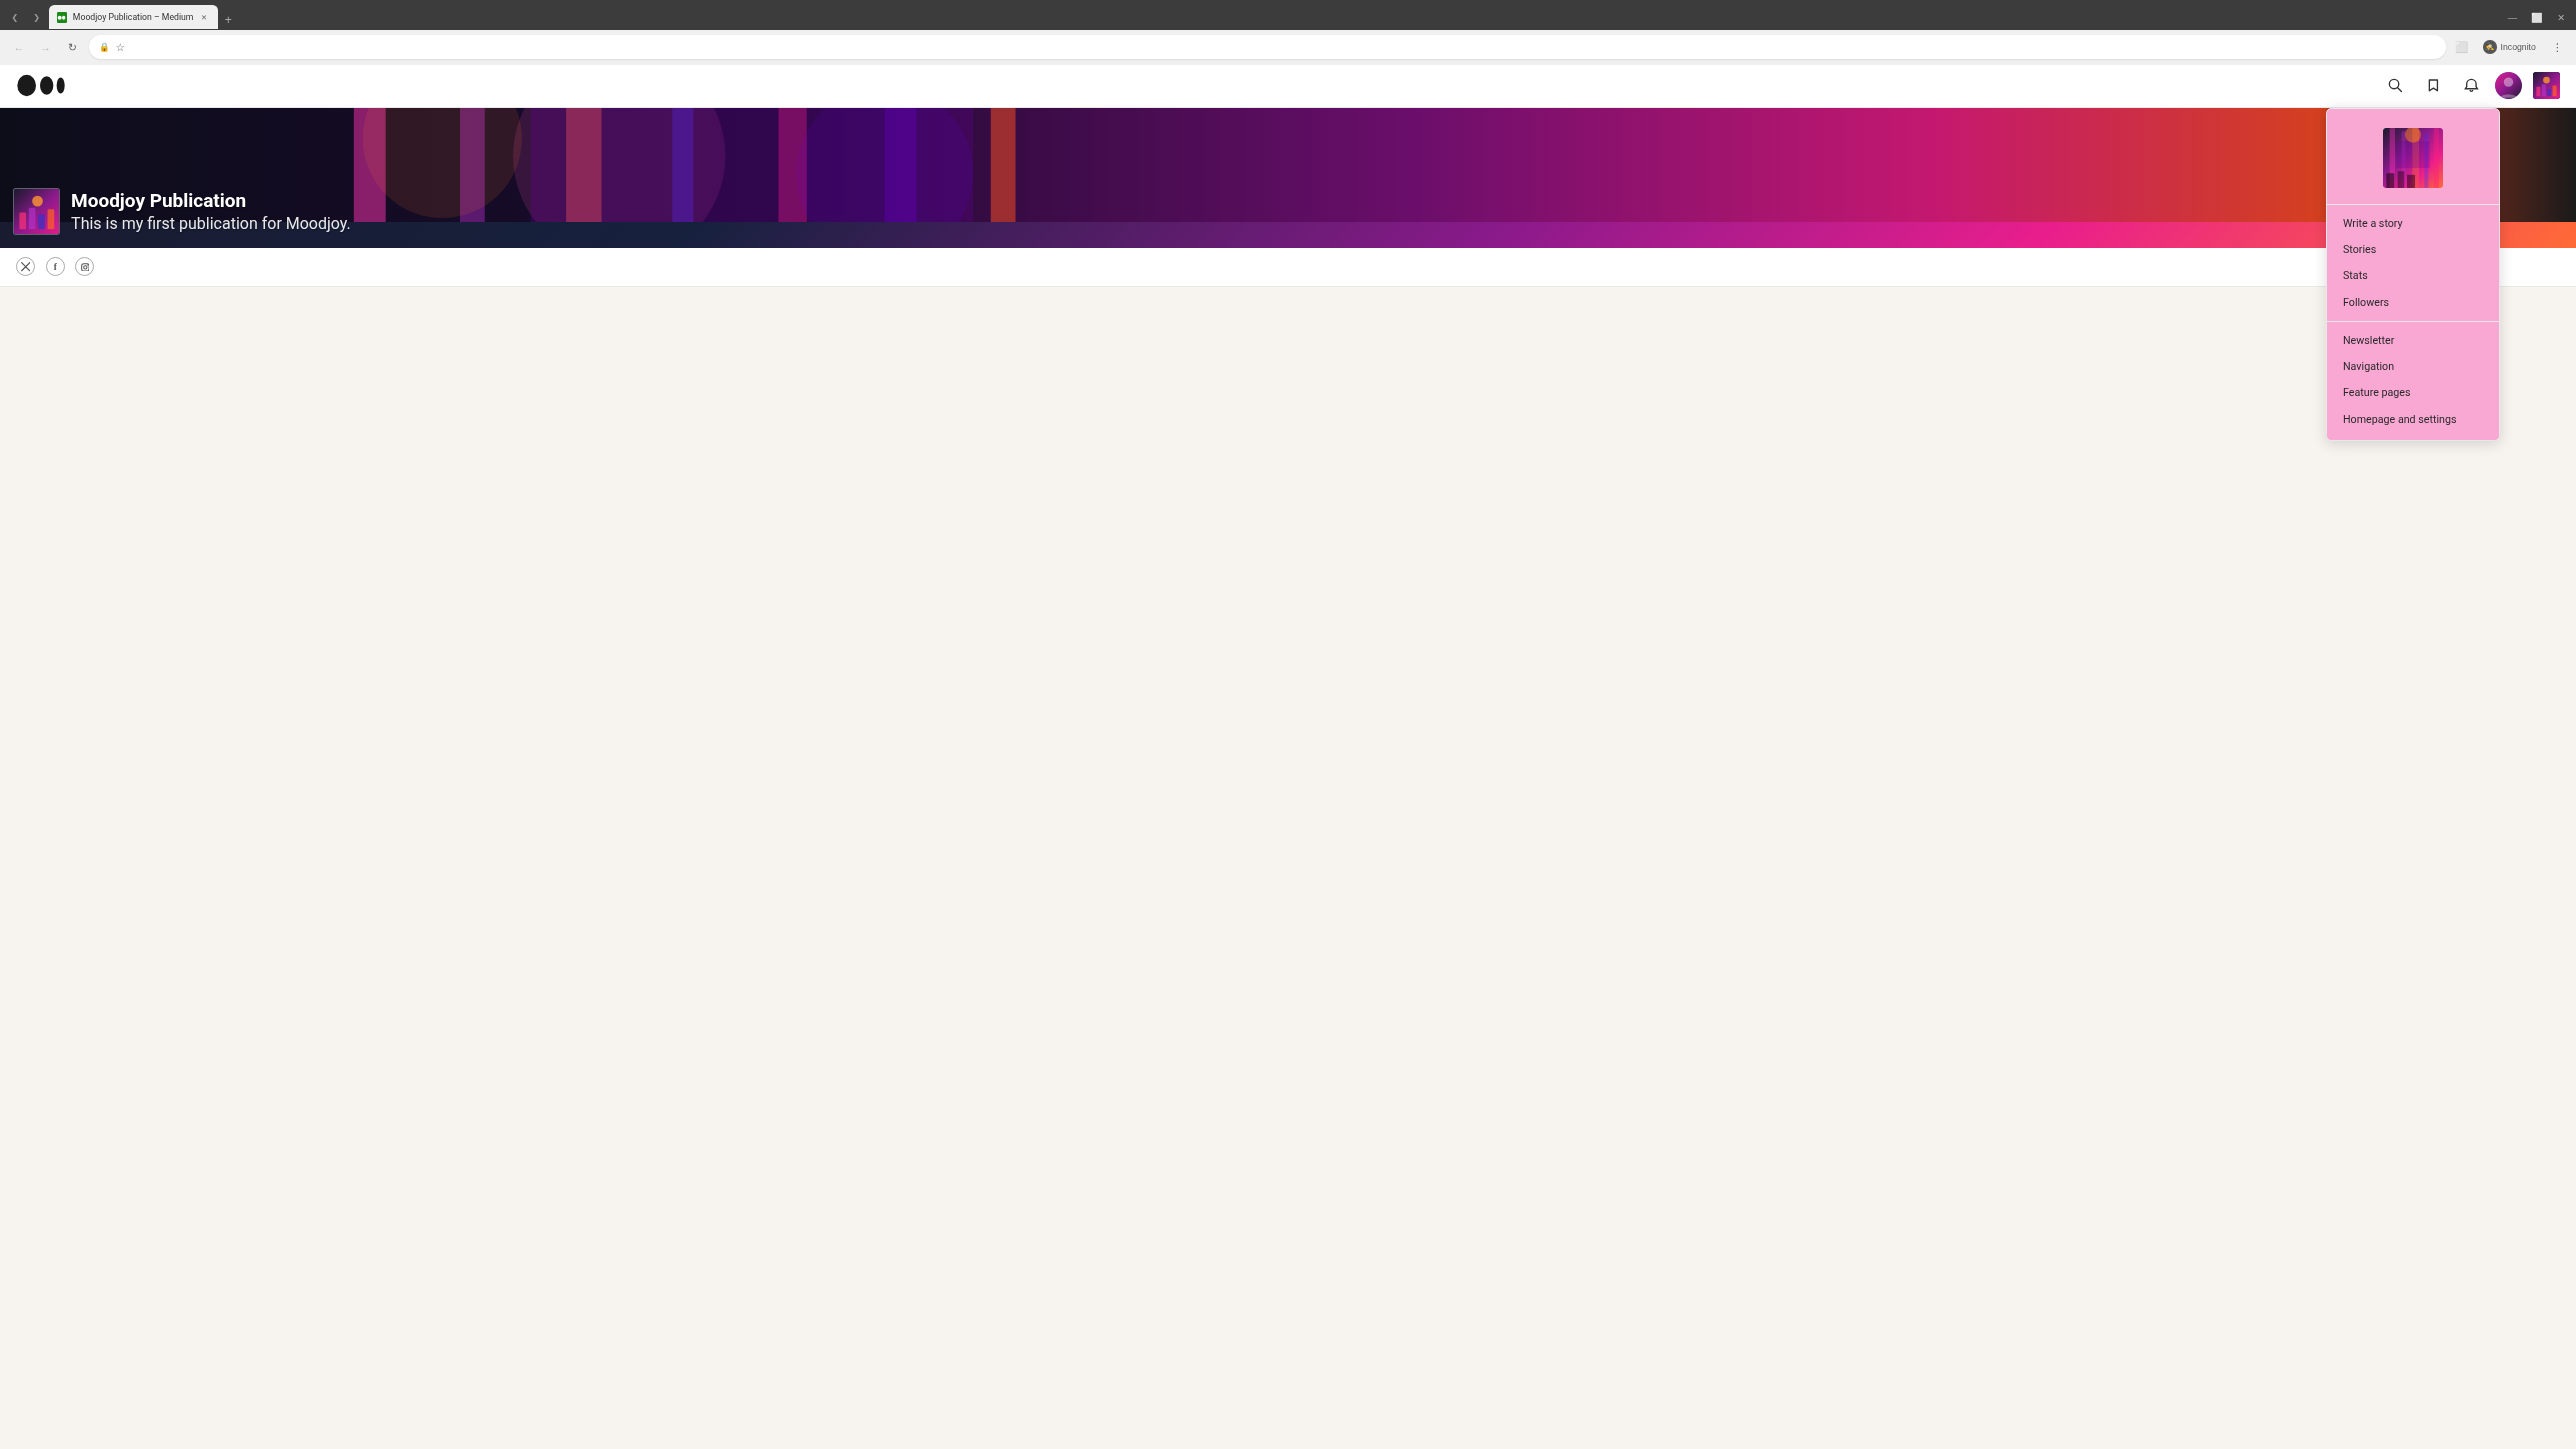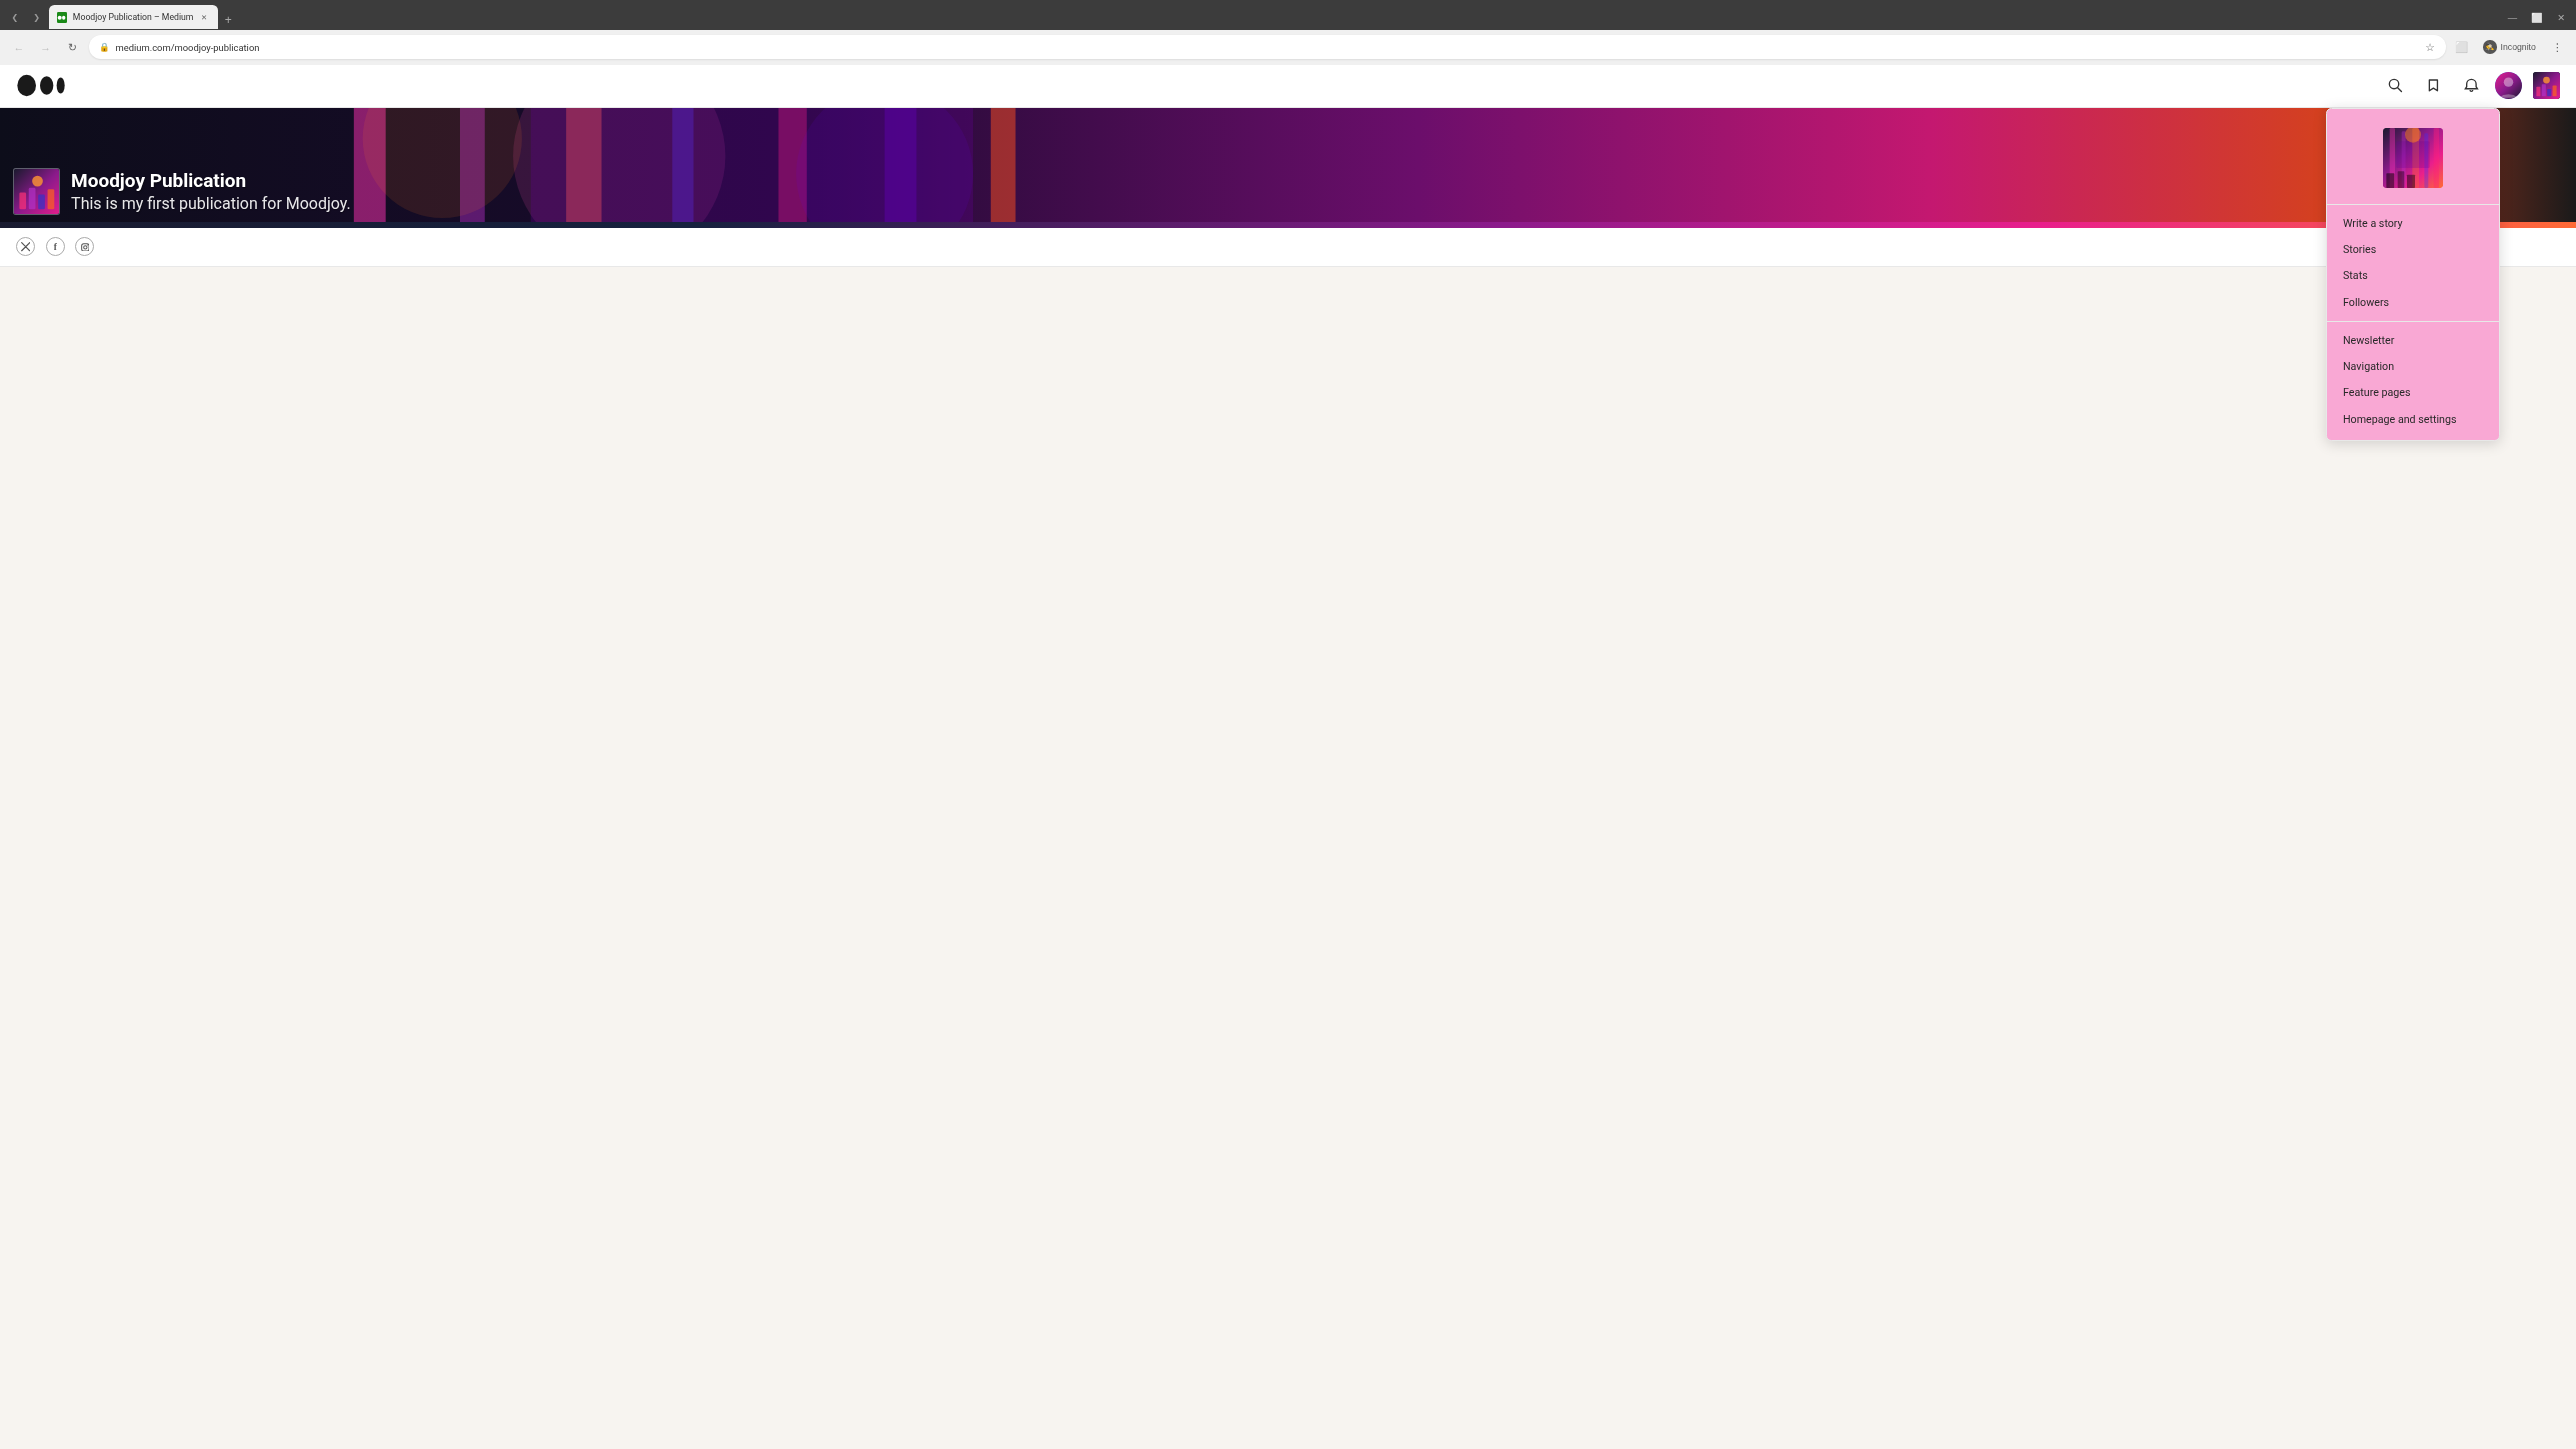--- a/index.html
+++ b/index.html
@@ -303,21 +303,21 @@
       height: 27px;
       border-radius: 2.7px;
       overflow: hidden;
       cursor: pointer;
       background: #1a1a2e;
     }
 
     
     .hero-banner {
       width: 100%;
-      height: 120px;
+      height: 140px;
       position: relative;
       overflow: hidden;
       background: linear-gradient(135deg, #1a1a2e 0%, #16213e 30%, #8b1a8b 60%, #e91e8c 80%, #ff6b35 100%);
     }
 
     .hero-content {
       position: absolute;
       bottom: 13.4px;
       left: 13.4px;
       display: flex;
@@ -458,21 +458,20 @@
     </div>
   </div>
 
   <div class="address-bar">
     <button class="nav-btn disabled">←</button>
     <button class="nav-btn disabled">→</button>
     <button class="nav-btn">↻</button>
 
     <div class="url-bar">
       <span class="url-lock">🔒</span>
-      <span class="url-text">medium.com/moodjoy-publication</span>
       <span class="url-star">☆</span>
     </div>
 
     <div class="toolbar-right">
       <button class="toolbar-btn">⬜</button>
       <button class="incognito-btn">
         <div class="incognito-icon">🕵</div>
         <span>Incognito</span>
       </button>
       <button class="toolbar-btn">⋮</button>

